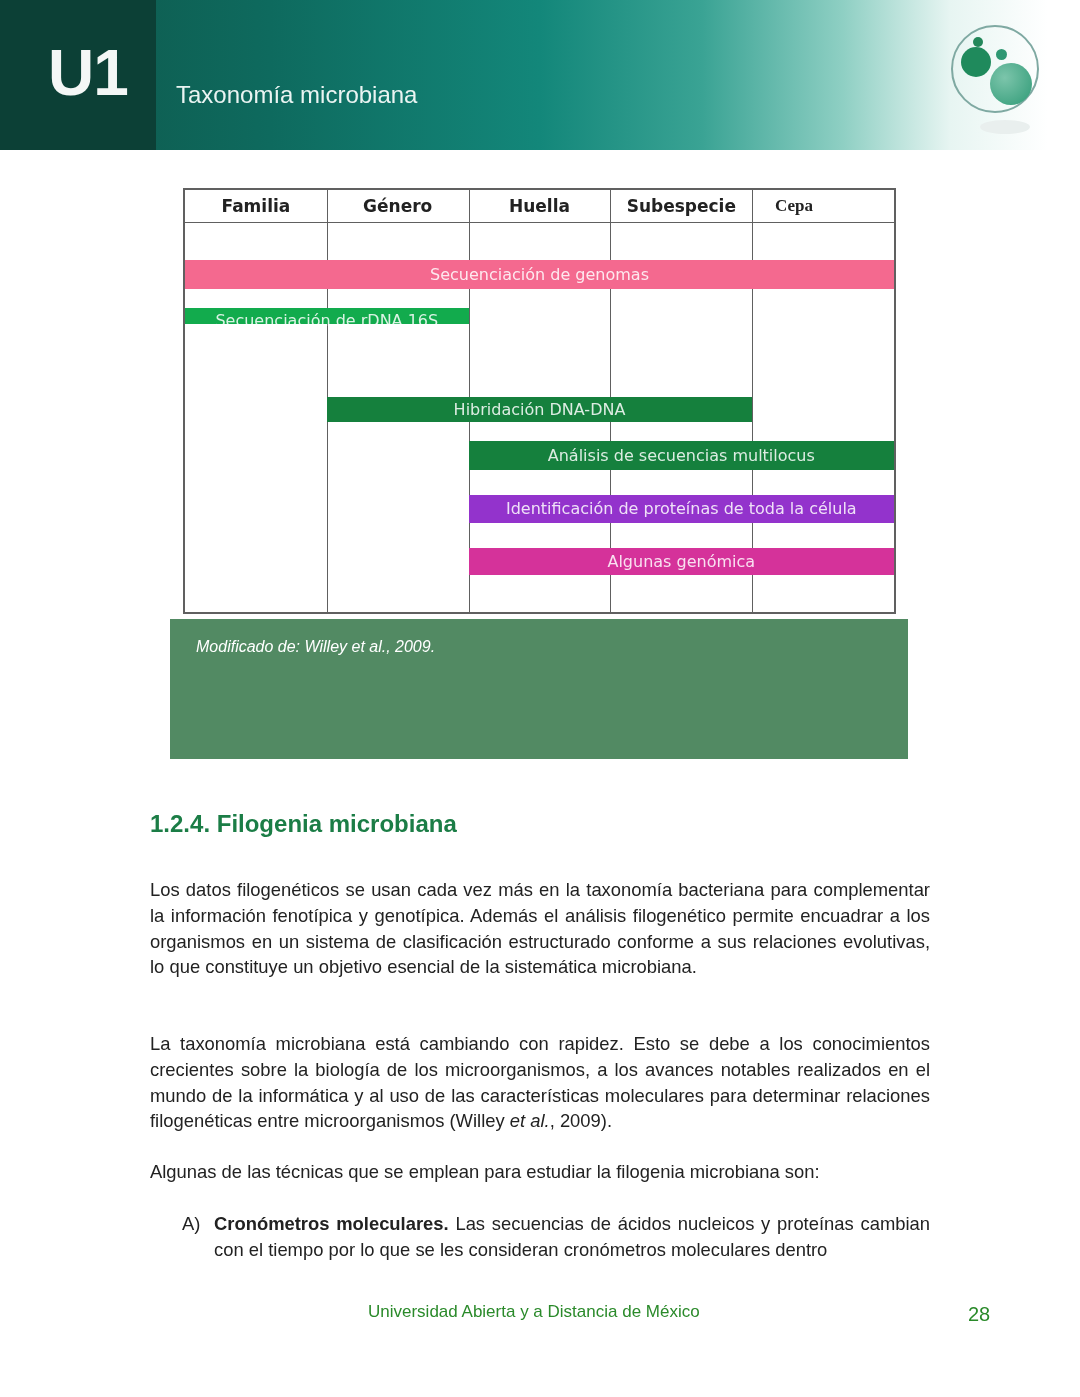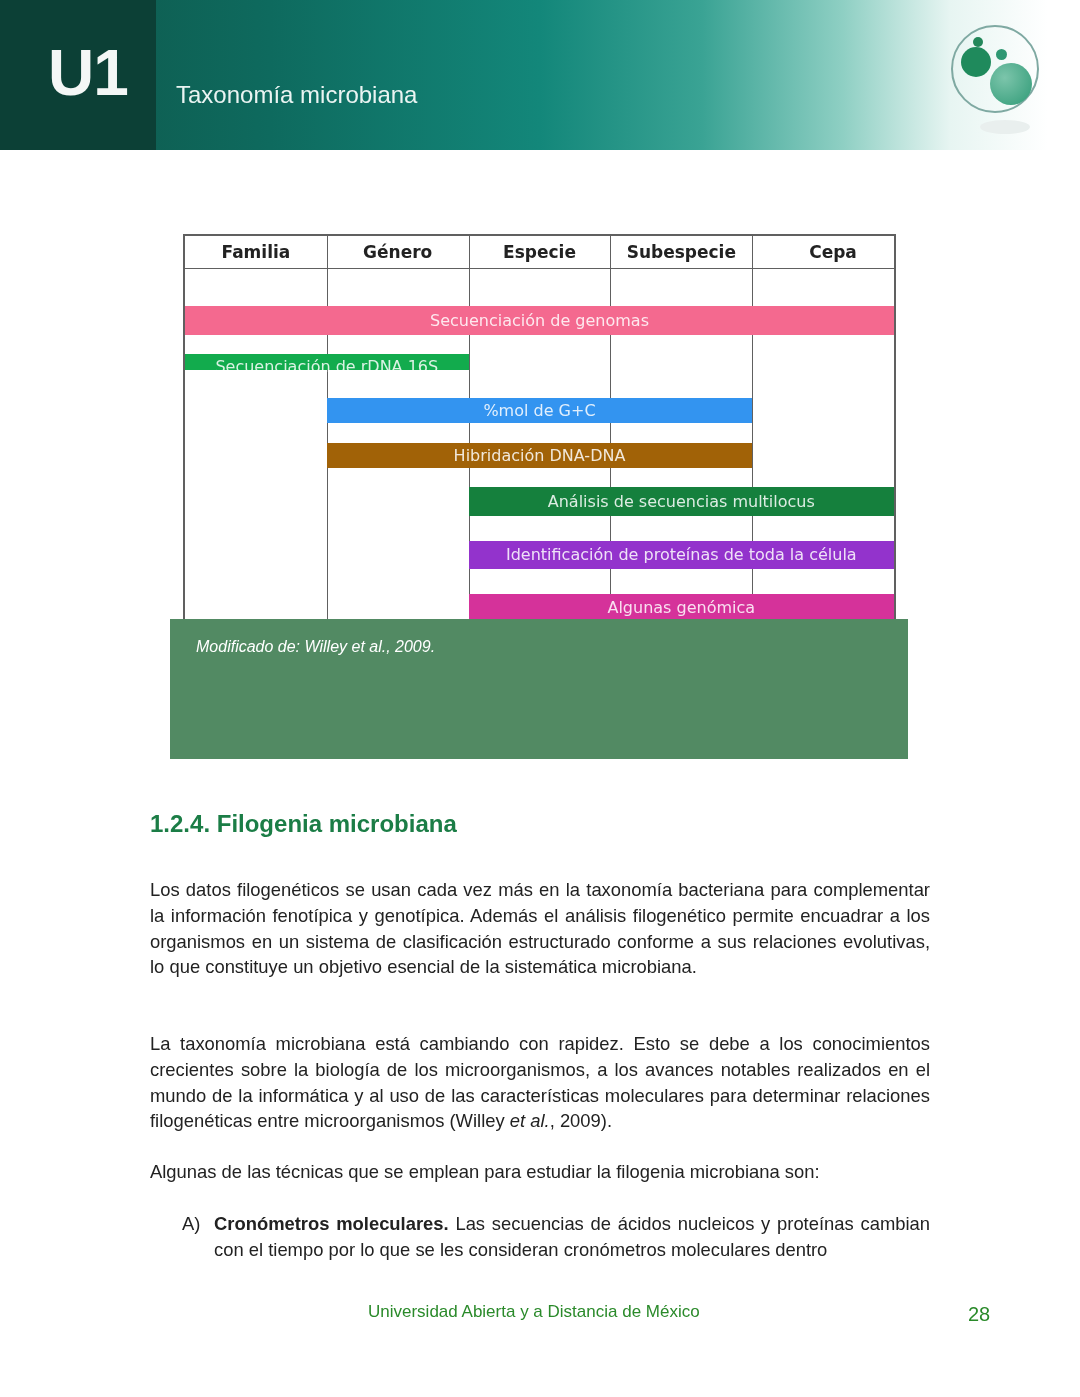--- a/index.html
+++ b/index.html
@@ -10,21 +10,21 @@
   .unit-label { position: absolute; left: 48px; top: 36px; font-size: 64px; font-weight: bold; color: #f4f7f6; letter-spacing: -1px; }
   .h-title { position: absolute; left: 176px; top: 43px; font-size: 29px; color: #eaf4f2; }
   .h-sub { position: absolute; left: 176px; top: 81px; font-size: 24px; color: #eaf4f2; }
   .logo { position: absolute; left: 951px; top: 25px; width: 88px; height: 88px; border-radius: 50%; border: 2px solid #7fa9a2; }
   .logo .b1 { position: absolute; left: 8px; top: 20px; width: 30px; height: 30px; border-radius: 50%; background: #1f8a5c; }
   .logo .b2 { position: absolute; left: 20px; top: 10px; width: 10px; height: 10px; border-radius: 50%; background: #23875a; }
   .logo .b3 { position: absolute; left: 43px; top: 22px; width: 11px; height: 11px; border-radius: 50%; background: #2f9873; }
   .logo .b4 { position: absolute; left: 37px; top: 36px; width: 42px; height: 42px; border-radius: 50%; background: radial-gradient(circle at 35% 35%, #7cc5ab, #2f9a76); }
   .logo-shadow { position: absolute; left: 980px; top: 120px; width: 50px; height: 14px; border-radius: 50%; background: #e9efee; }
 
-  .chart { position: absolute; left: 183px; top: 188px; width: 713px; height: 426px; border: 2px solid #606060; background: #fff; margin-top: 46px; }
+  .chart { position: absolute; left: 183px; top: 188px; width: 713px; height: 426px; border: 2px solid #606060; background: #fff; }
   .col-line { position: absolute; top: 0; bottom: 0; width: 1px; background: #606060; }
   .head-line { position: absolute; left: 0; right: 0; top: 32px; height: 1px; background: #606060; }
   .col-head { position: absolute; top: 0; height: 32px; line-height: 32px; text-align: center; font-weight: bold; font-size: 17px; color: #222; font-family: "DejaVu Sans", sans-serif; }
   .bar { position: absolute; color: rgba(255,255,255,0.85); text-align: center; font-size: 16px; font-family: "DejaVu Sans", sans-serif; white-space: nowrap; }
 
   .caption { position: absolute; left: 170px; top: 619px; width: 738px; height: 140px; background: #528a63; color: #fff; padding: 17px 26px; }
   .caption p { font-size: 18px; line-height: 22px; }
   .caption .bold { font-weight: bold; }
   .caption .src { font-style: italic; font-size: 16px; }
 
@@ -51,30 +51,29 @@
       <div class="b4"></div>
   </div>
   <div class="logo-shadow"></div>
 </div>
 
 <div class="chart" id="chart">
   <div class="head-line"></div>
 <div class="col-head" style="left: 0px; width: 141.8px;">Familia</div>
     <div class="col-head" style="left: 141.8px; width: 141.8px;">Género</div>
     <div class="col-line" style="left: 141.8px;"></div>
-    <div class="col-head" style="left: 283.6px; width: 141.8px;">Especie</div>
+    <div class="col-head" style="left: 283.6px; width: 141.8px;">Huella</div>
     <div class="col-line" style="left: 283.6px;"></div>
     <div class="col-head" style="left: 425.4px; width: 141.8px;">Subespecie</div>
     <div class="col-line" style="left: 425.4px;"></div>
-    <div class="col-head" style="left: 579px; width: 138px;">Cepa</div>
+    <div class="col-head" style="left: 540px; width: 138px; font-family: Liberation Serif, serif;">Cepa</div>
     <div class="col-line" style="left: 567.2px;"></div>
     <div class="bar" style="left: 0px; width: 709px; top: 70px; height: 29px; line-height: 29px; background: rgb(244, 105, 143);">Secuenciación de genomas</div>
     <div class="bar" style="left: 0px; width: 283.6px; top: 118px; height: 16px; line-height: 25px; background: rgb(18, 171, 77);">Secuenciación de rDNA 16S</div>
-    <div class="bar" style="left: 141.8px; width: 425.4px; top: 162px; height: 25px; line-height: 25px; background: rgb(51, 148, 240);">%mol de G+C</div>
-    <div class="bar" style="left: 141.8px; width: 425.4px; top: 207px; height: 25px; line-height: 25px; background: #a16207;">Hibridación DNA-DNA</div>
+    <div class="bar" style="left: 141.8px; width: 425.4px; top: 207px; height: 25px; line-height: 25px; background: #15803d;">Hibridación DNA-DNA</div>
     <div class="bar" style="left: 283.6px; width: 425.4px; top: 251px; height: 29px; line-height: 29px; background: #15803d;">Análisis de secuencias multilocus</div>
     <div class="bar" style="left: 283.6px; width: 425.4px; top: 305px; height: 28px; line-height: 28px; background: rgb(147, 51, 204);">Identificación de proteínas de toda la célula</div>
     <div class="bar" style="left: 283.6px; width: 425.4px; top: 358px; height: 27px; line-height: 27px; background: rgb(213, 50, 154);">Algunas genómica</div>
   </div>
 
 <div class="caption">
   <p class="src">Modificado de: Willey et al., 2009.</p>
 </div>
 
 <div class="section-title">1.2.4. Filogenia microbiana</div>

